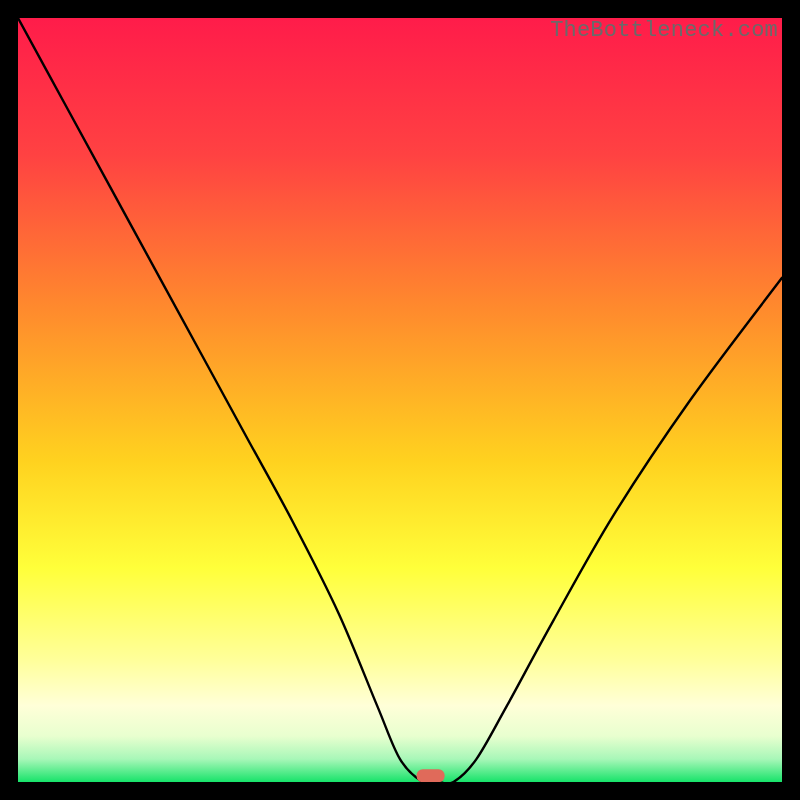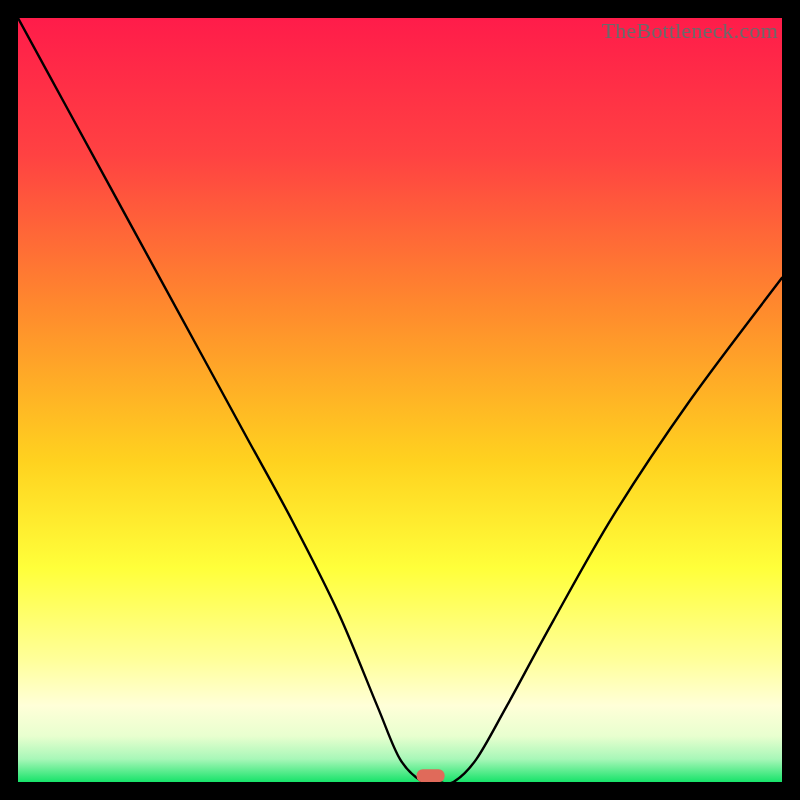--- a/index.html
+++ b/index.html
@@ -22,21 +22,21 @@
     position: absolute;
     left: 0;
     top: 0;
     width: 764px;
     height: 764px;
   }
   .watermark {
     position: absolute;
     top: 0px;
     right: 4px;
-    font-family: Liberation Serif, serif;
+    font-family: Liberation Mono, monospace;
     font-size: 22px;
     color: #6a6a6a;
     font-weight: 500;
     letter-spacing: 0.2px;
     user-select: none;
   }
   svg {
     position: absolute;
     left: 0;
     top: 0;

